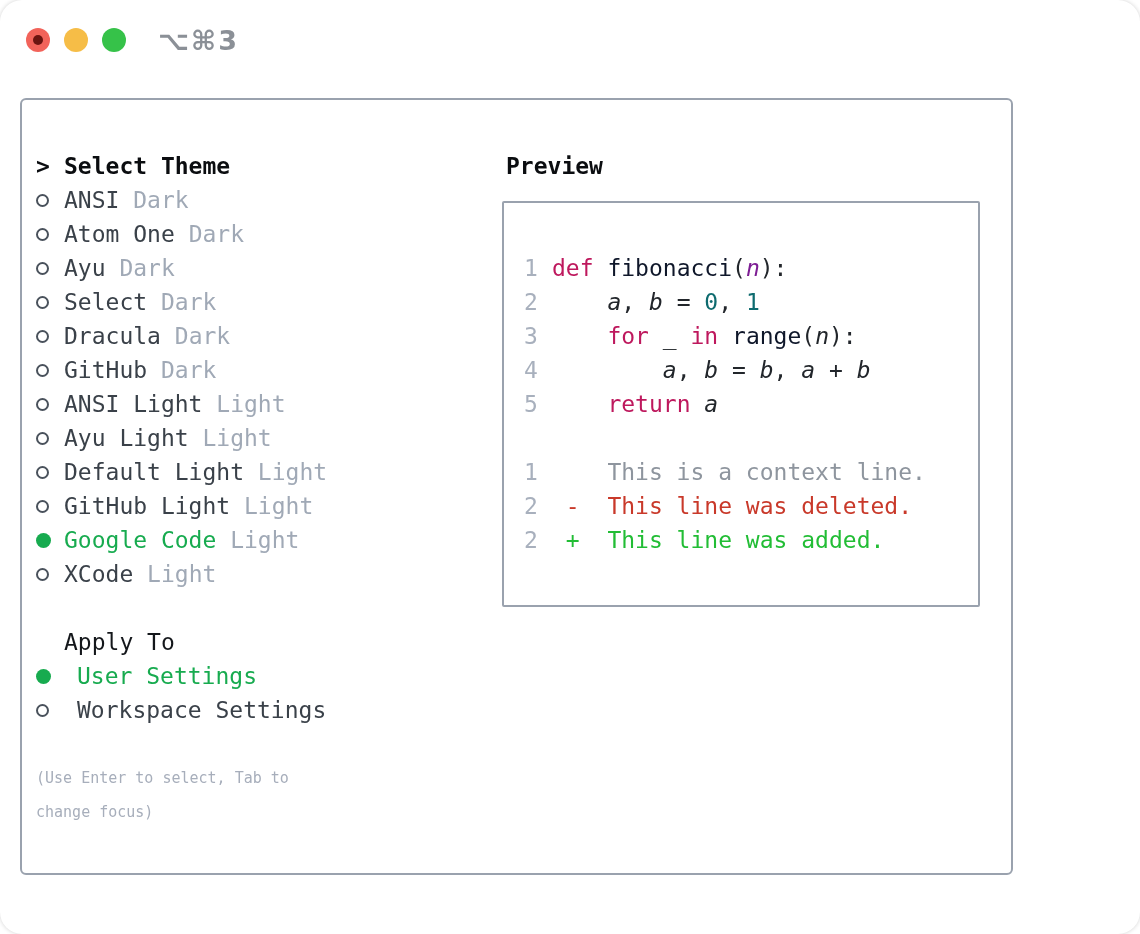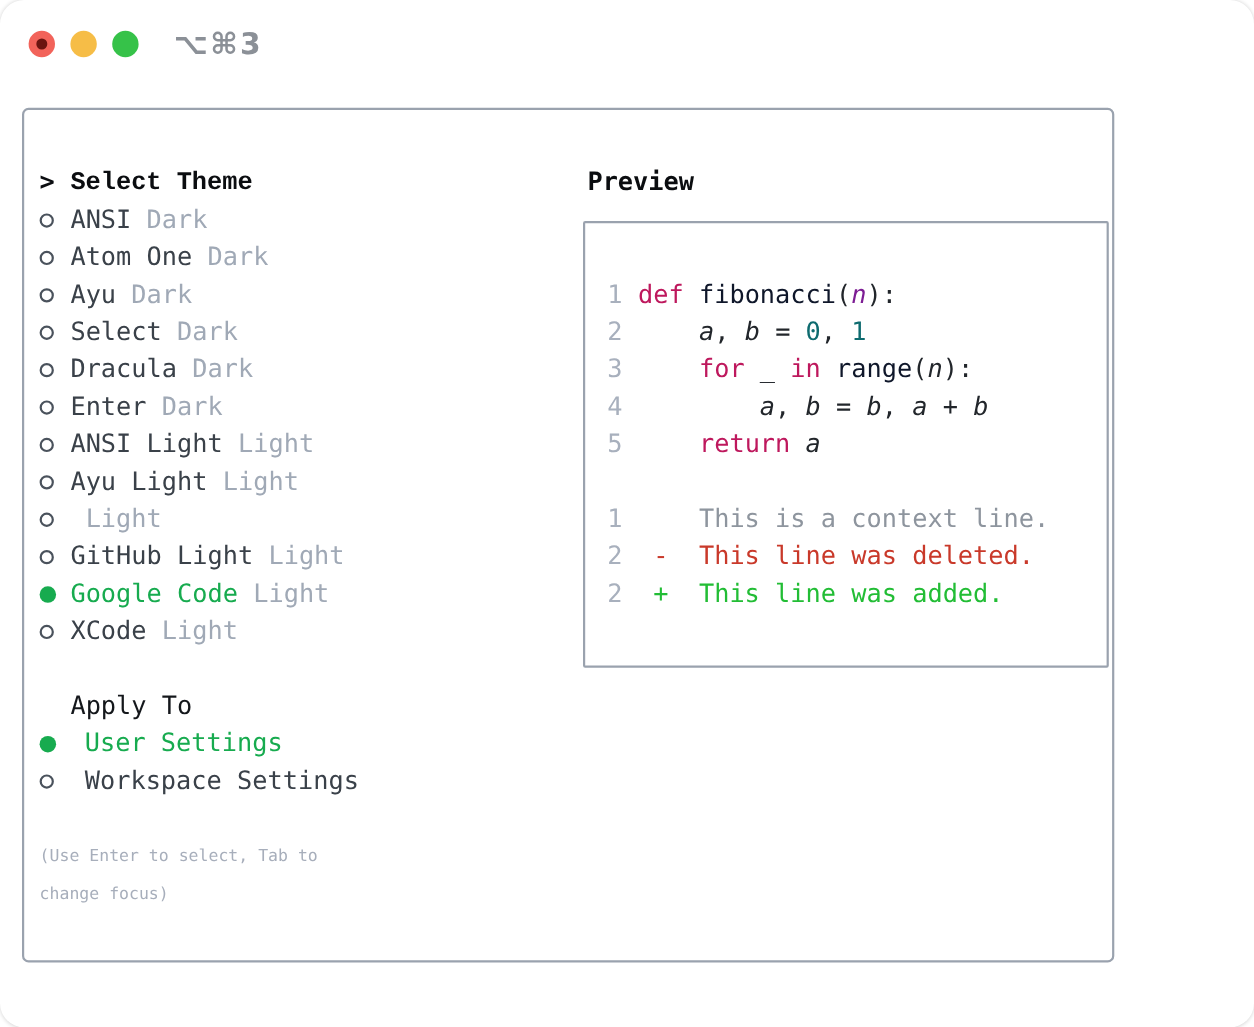--- a/index.html
+++ b/index.html
@@ -19,27 +19,27 @@
   .light.yellow{background:#f6bd47;}
   .light.green{background:#36c249;}
   .light.red .dot{position:absolute;left:7px;top:7px;width:10px;height:10px;border-radius:50%;background:#6b1410;}
   .shortcut{margin-left:18px;color:#8b9097;font-family:"DejaVu Sans", sans-serif;font-weight:bold;font-size:27px;letter-spacing:2px;}
   
   .panel{
     position:absolute;left:20px;top:98px;width:993px;height:777px;
     border:2px solid #9aa2ae;border-radius:6px;background:#ffffff;box-sizing:border-box;
   }
   .col-left{position:absolute;left:14px;top:49px;}
-  .col-right{position:absolute;left:500px;top:49px;}
+  .col-right{position:absolute;left:472px;top:49px;}
   .row{display:flex;align-items:center;height:34px;font-size:23px;white-space:pre;}
   .bullet-col{width:28px;display:flex;align-items:center;flex:none;}
   .radio{width:13px;height:13px;border:2px solid #4a525c;border-radius:50%;box-sizing:border-box;display:inline-block;}
   .radio.on{width:15px;height:15px;border:none;background:#17ab4f;}
   .prompt{font-weight:bold;color:#0b0d10;font-size:23px;}
-  .title-text{font-weight:bold;color:#0b0d10;font-family:Liberation Mono, monospace;}
+  .title-text{font-weight:bold;color:#0b0d10;}
   .item-name{color:#3a4149;}
   .item-name.sel{color:#17ab4f;}
   .item-variant{color:#a0a9b6;}
   .apply-title{color:#14171b;}
   .opt-label{color:#3a4149;margin-left:13px;}
   .opt-label.sel{color:#17ab4f;}
   .spacer{height:34px;}
   .help{color:#a7aebb;font-size:15px;line-height:34px;white-space:pre;}
   
   .preview-title{font-weight:bold;color:#0b0d10;font-size:23px;height:34px;line-height:34px;margin-left:12px;}
@@ -82,24 +82,24 @@
         <span class="bullet-col"><span class="prompt">&gt;</span></span>
         <span class="title-text">Select Theme</span>
       </div>
 
       <div id="theme-items">
           <div class="row"><span class="bullet-col"><span class="radio"></span></span><span class="item-name">ANSI</span><span class="item-variant"> Dark</span></div>
           <div class="row"><span class="bullet-col"><span class="radio"></span></span><span class="item-name">Atom One</span><span class="item-variant"> Dark</span></div>
           <div class="row"><span class="bullet-col"><span class="radio"></span></span><span class="item-name">Ayu</span><span class="item-variant"> Dark</span></div>
           <div class="row"><span class="bullet-col"><span class="radio"></span></span><span class="item-name">Select</span><span class="item-variant"> Dark</span></div>
           <div class="row"><span class="bullet-col"><span class="radio"></span></span><span class="item-name">Dracula</span><span class="item-variant"> Dark</span></div>
-          <div class="row"><span class="bullet-col"><span class="radio"></span></span><span class="item-name">Enter</span><span class="item-variant"> Dark</span></div>
+          <div class="row"><span class="bullet-col"><span class="radio"></span></span><span class="item-name">GitHub</span><span class="item-variant"> Dark</span></div>
           <div class="row"><span class="bullet-col"><span class="radio"></span></span><span class="item-name">ANSI Light</span><span class="item-variant"> Light</span></div>
           <div class="row"><span class="bullet-col"><span class="radio"></span></span><span class="item-name">Ayu Light</span><span class="item-variant"> Light</span></div>
-          <div class="row"><span class="bullet-col"><span class="radio"></span></span><span class="item-variant"> Light</span></div>
+          <div class="row"><span class="bullet-col"><span class="radio"></span></span><span class="item-name">Default Light</span><span class="item-variant"> Light</span></div>
           <div class="row"><span class="bullet-col"><span class="radio"></span></span><span class="item-name">GitHub Light</span><span class="item-variant"> Light</span></div>
           <div class="row"><span class="bullet-col"><span class="radio on"></span></span><span class="item-name sel">Google Code</span><span class="item-variant"> Light</span></div>
           <div class="row"><span class="bullet-col"><span class="radio"></span></span><span class="item-name">XCode</span><span class="item-variant"> Light</span></div>
         </div>
 
       <div class="spacer"></div>
 
       <div class="row">
         <span class="bullet-col"></span>
         <span class="apply-title">Apply To</span>

